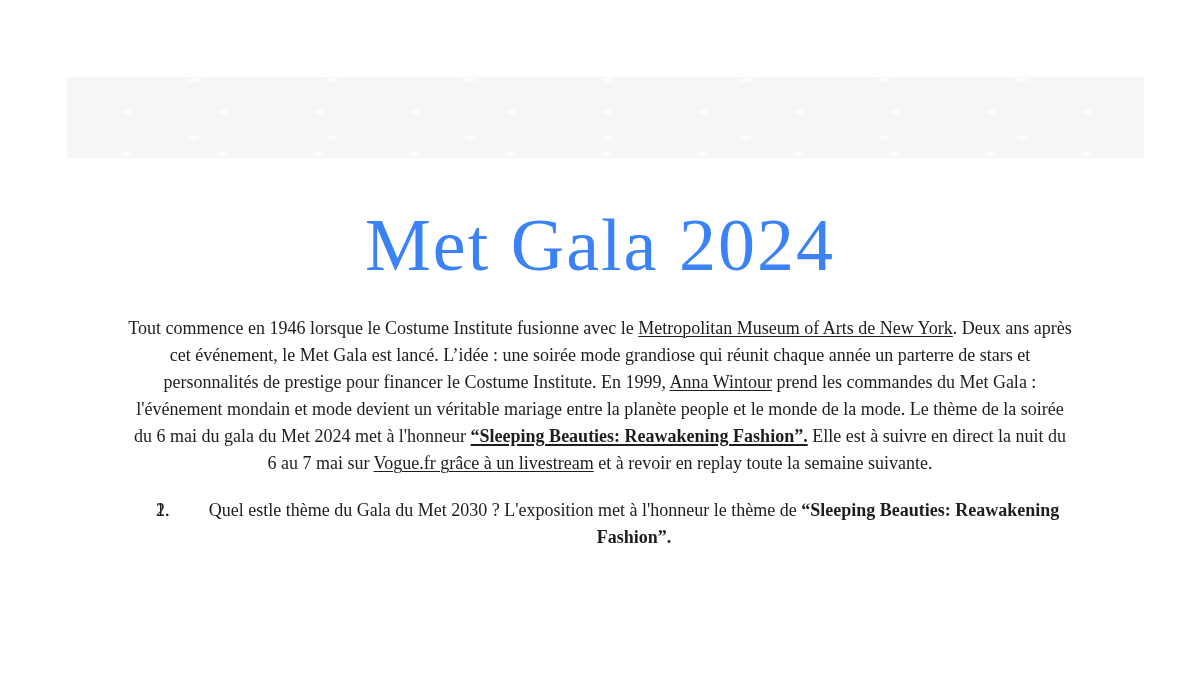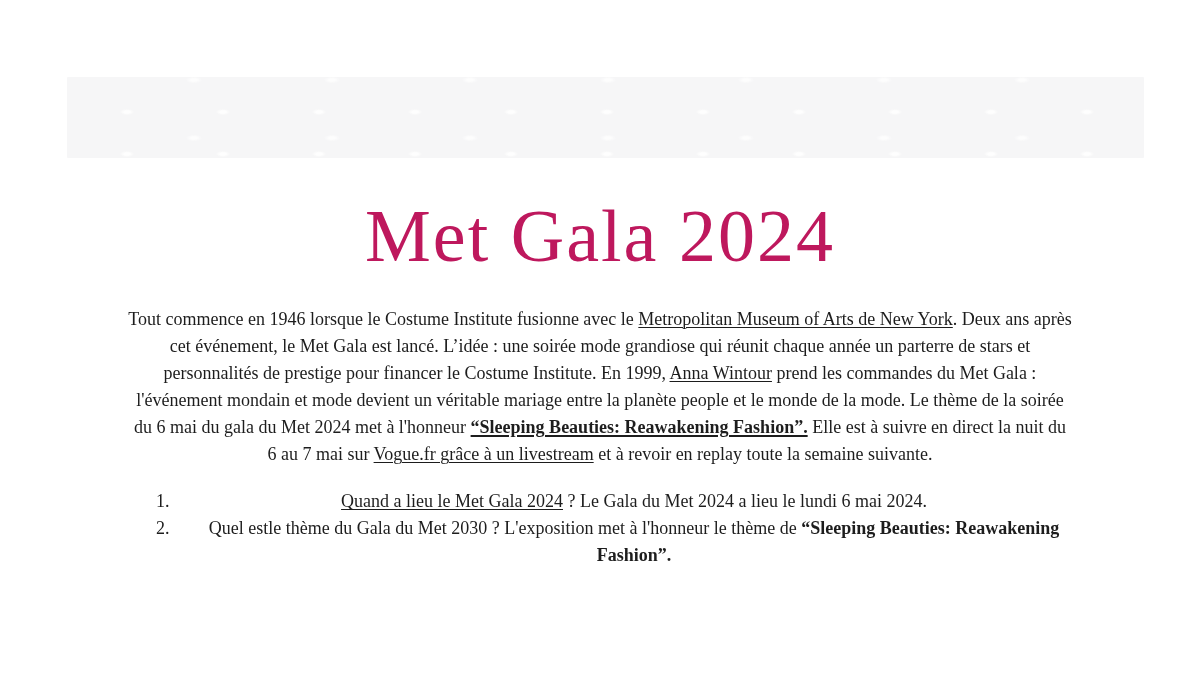--- a/index.html
+++ b/index.html
@@ -29,27 +29,27 @@
       radial-gradient(rgba(255,255,255,0.75) 3px, rgba(255,255,255,0) 8px);
     background-size: 96px 42px, 138px 58px;
     background-position: 12px 14px, 58px 32px;
     border-radius: 1px;
   }
   .content {
     position: relative;
     padding-top: 196px;
   }
   .title {
-    margin: 3px;
+    margin: 12px;
     text-align: center;
     font-size: 74px;
     line-height: 1.02;
     font-weight: 400;
     letter-spacing: 2px;
-    color: #be185d;
+    color: #3b82f6;
   }
   .intro {
     width: 944px;
     margin: 32px auto 16px auto;
     text-align: center;
     font-size: 18px;
     line-height: 27px;
   }
   .qa {
     list-style: none;
@@ -94,21 +94,20 @@
 
   <div class="content">
 
     <h1 class="title">Met Gala 2024</h1>
 
     <p class="intro"><span class="run run-plain">Tout commence en 1946 lorsque le Costume Institute fusionne avec le </span><span class="run run-link">Metropolitan Museum of Arts de New York</span><span class="run run-plain">. Deux ans après cet événement, le Met Gala est lancé. L’idée : une soirée mode grandiose qui réunit chaque année un parterre de stars et personnalités de prestige pour financer le Costume Institute. En 1999, </span><span class="run run-link">Anna Wintour</span><span class="run run-plain"> prend les commandes du Met Gala : l'événement mondain et mode devient un véritable mariage entre la planète people et le monde de la mode. Le thème de la soirée du 6 mai du gala du Met 2024 met à l'honneur </span><span class="run run-bold-link">“Sleeping Beauties: Reawakening Fashion”.</span><span class="run run-plain"> Elle est à suivre en direct la nuit du 6 au 7 mai sur </span><span class="run run-link">Vogue.fr grâce à un livestream</span><span class="run run-plain"> et à revoir en replay toute la semaine suivante.</span></p>
 
     <ol class="qa">
       <li class="qa-item">
         <span class="marker">1.</span>
-        <span class="li-text"><span class="run run-link">Quand a lieu le Met Gala 2024</span><span class="run run-plain"> ? Le Gala du Met 2024 a lieu le lundi 6 mai 2024.</span></span>
       </li>
       <li class="qa-item">
         <span class="marker">2.</span>
         <span class="li-text"><span class="run run-plain">Quel estle thème du Gala du Met 2030 ? L'exposition met à l'honneur le thème de </span><span class="run run-bold">“Sleeping Beauties: Reawakening Fashion”.</span></span>
       </li>
     </ol>
 
   </div>
 </div>
 

